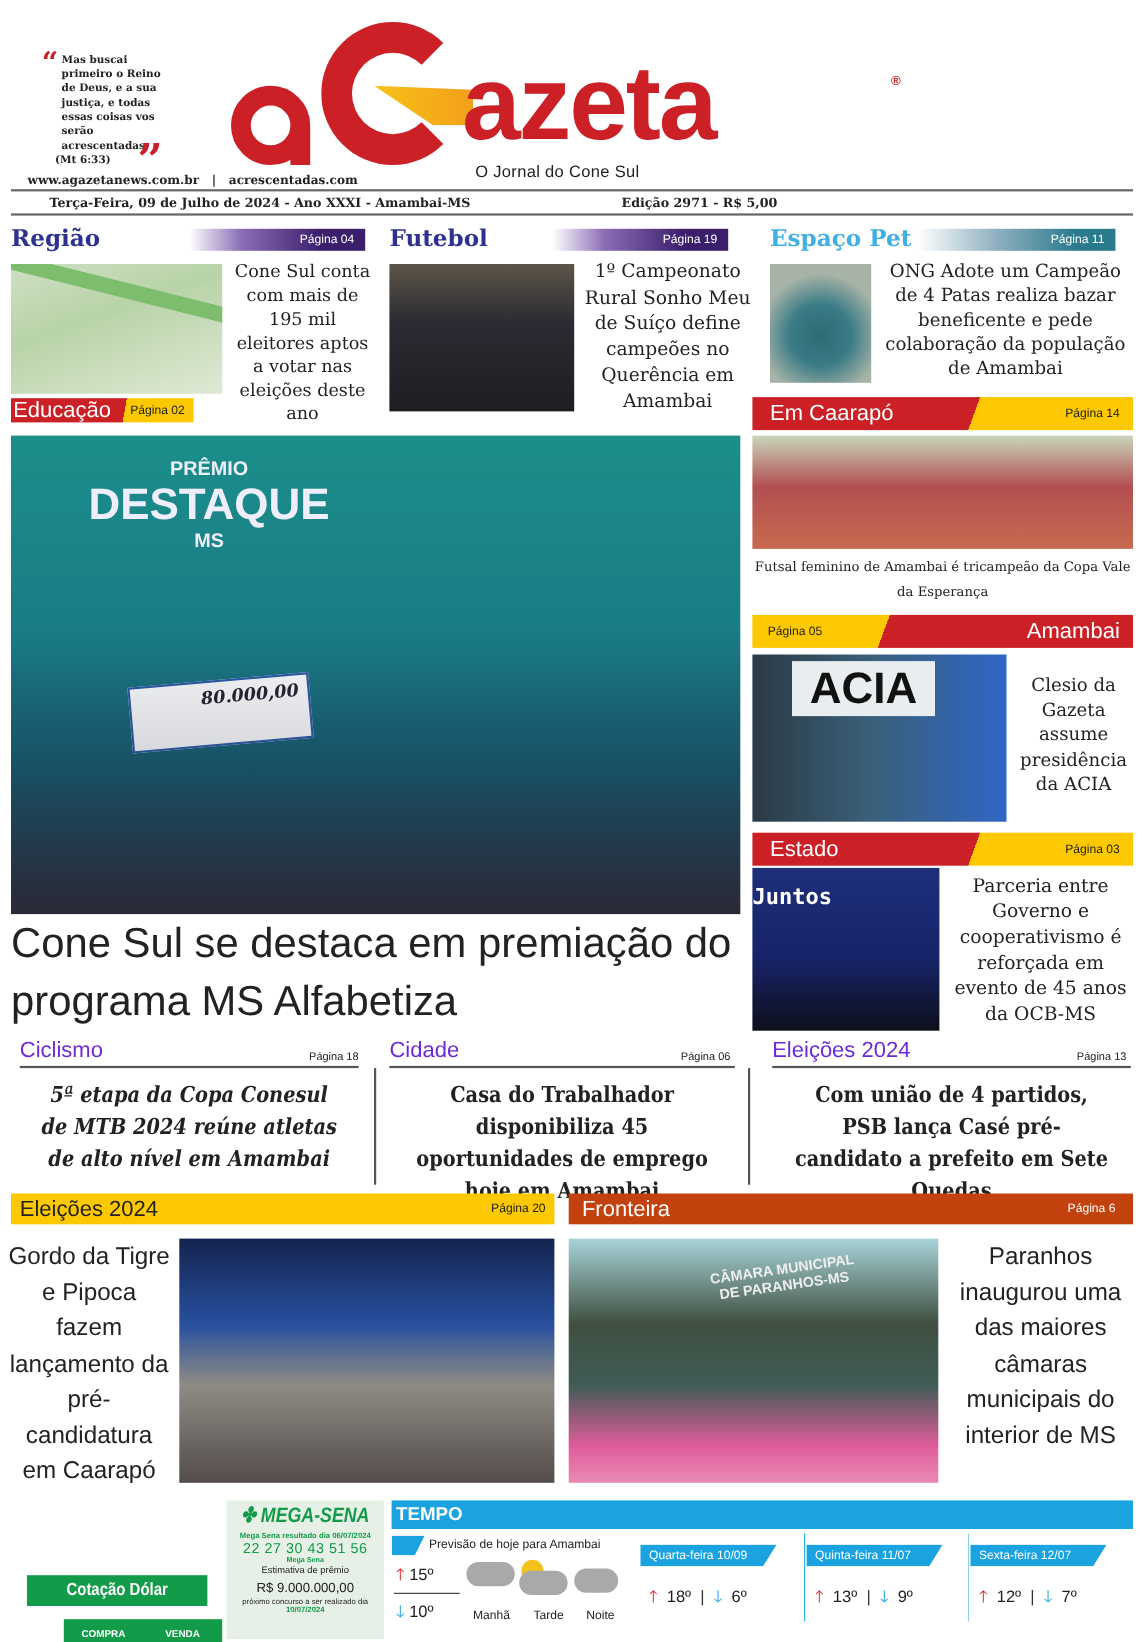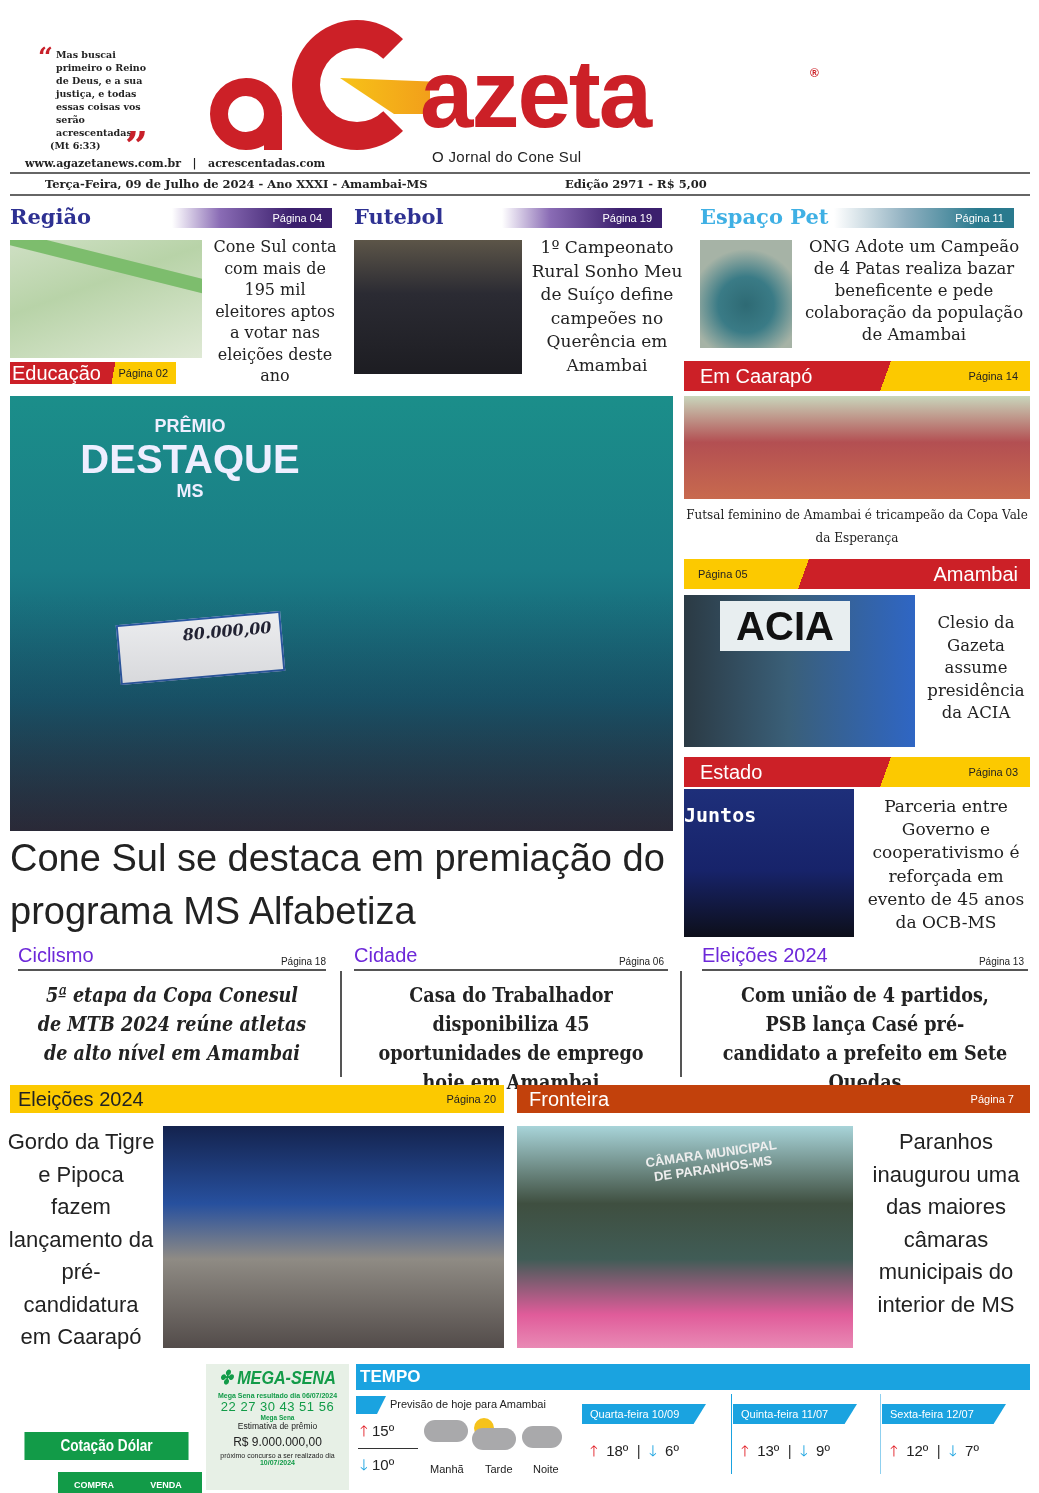--- a/index.html
+++ b/index.html
@@ -161,21 +161,21 @@
 
 <div class="band" style="left:10px;top:1085px;width:494px;height:28px;background:#fcc900;color:#222">
   <span style="padding-left:8px">Eleições 2024</span>
   <span class="pg" style="right:8px">Página 20</span>
 </div>
 <div class="abs" style="left:6px;top:1126px;width:150px;text-align:center;font:22px/32.5px 'Liberation Sans',sans-serif;color:#222">Gordo da Tigre e Pipoca fazem lançamento da pré-candidatura em Caarapó</div>
 <div class="abs photo" style="left:163px;top:1126px;width:341px;height:222px;background:linear-gradient(180deg,#14234e 0%,#27509e 35%,#8f8b84 60%,#534c4a 100%)"></div>
 
 <div class="band" style="left:517px;top:1085px;width:513px;height:28px;background:#c2410c">
   <span style="padding-left:12px">Fronteira</span>
-  <span class="pg" style="right:16px;color:#fff">Página 7</span>
+  <span class="pg" style="right:16px;color:#fff">Página 6</span>
 </div>
 <div class="abs photo" style="left:517px;top:1126px;width:336px;height:222px;background:linear-gradient(180deg,#a8d4d9 0%,#3f4f40 35%,#405c56 60%,#e05c9a 85%,#e98ab5 100%)">
   <div style="position:absolute;left:120px;top:20px;width:150px;text-align:center;font:bold 13px 'Liberation Sans',sans-serif;color:#eee;transform:rotate(-8deg)">CÂMARA MUNICIPAL DE PARANHOS-MS</div>
 </div>
 <div class="abs" style="left:856px;top:1126px;width:180px;text-align:center;font:22px/32.5px 'Liberation Sans',sans-serif;color:#222">Paranhos inaugurou uma das maiores câmaras municipais do interior de MS</div>
 
 <div class="abs" style="left:10px;top:1432px;width:193px">
   <div class="green" style="height:28px;text-align:center;font:bold 16px/28px 'Liberation Sans',sans-serif;transform:scaleX(.85)">Cotação Dólar</div>
   <div class="abs green" style="left:48px;top:40px;width:144px;height:27px;font:bold 9px/27px 'Liberation Sans',sans-serif;display:flex">
     <span style="flex:1;text-align:center">COMPRA</span>

